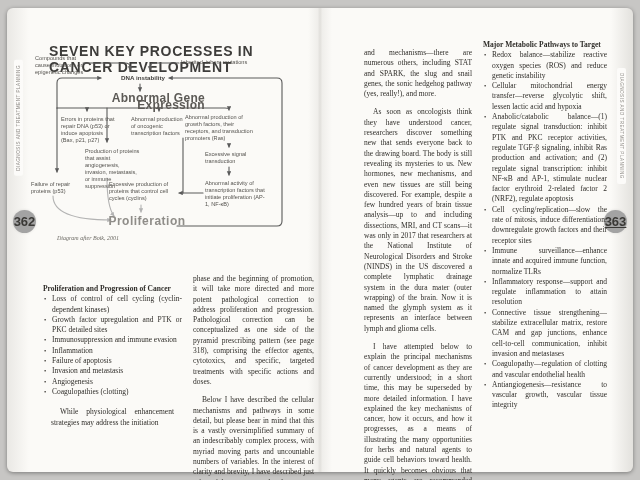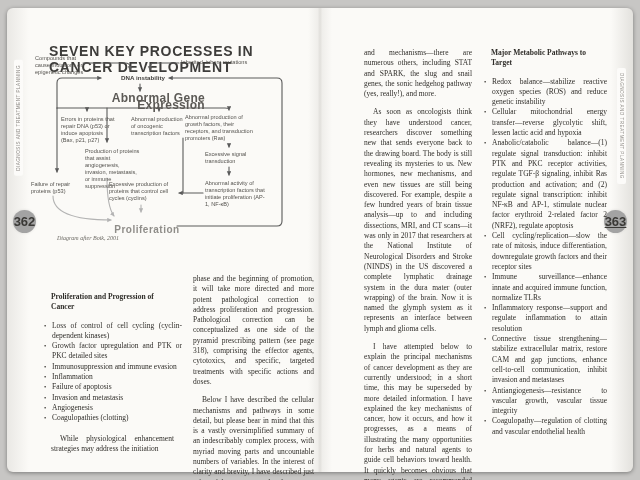--- a/index.html
+++ b/index.html
@@ -53,34 +53,34 @@
 
   .diagram{position:absolute;left:22px;top:42px;width:262px;height:200px;}
   .diagram svg{position:absolute;left:0;top:0;}
   .dg{
     position:absolute;
     font-family:"Liberation Sans",sans-serif;
     font-size:5.6px;line-height:7px;color:#55534f;
   }
   .dg.bold{font-weight:bold;font-size:6.2px;color:#44423f;text-align:center;}
   .dg.age{font-size:12px;letter-spacing:.3px;color:#5c5a56;font-weight:bold;text-align:right;}
-  .dg.prolif{font-size:10px;letter-spacing:.5px;color:#8f8d89;font-weight:bold;text-align:center;margin-top:8px;}
+  .dg.prolif{font-size:12px;letter-spacing:.5px;color:#8f8d89;font-weight:bold;text-align:center;}
   .dg-caption{
     position:absolute;left:28px;top:185px;
     font-family:"Liberation Serif",serif;font-style:italic;
     font-size:6px;color:#6b6963;
   }
 
   .col{
     position:absolute;
     font-size:7.5px;line-height:10.3px;color:#2f2d29;
     text-align:justify;
   }
   .col h3{
-    margin:8px;font-size:7.5px;line-height:10.3px;font-weight:bold;text-align:left;
+    margin:0;font-size:7.5px;line-height:10.3px;font-weight:bold;text-align:left;
   }
   .col p{margin:8px;}
   .col p.indent{text-indent:9px;}
   .col p.space-above{margin-top:10px;}
   .col ul{margin:0;padding:0;list-style:none;}
   .col li{position:relative;padding-left:9px;}
   .col li::before{content:"•";position:absolute;left:1px;top:0;font-size:6.5px;color:#2f2d29;}
 
   .lp-col1{left:36px;top:276px;width:139px;}
   .lp-col2{left:178px;top:258px;width:137px;}
@@ -183,20 +183,20 @@
     <div class="col rp-col2">
       <h3>Major Metabolic Pathways to Target</h3>
       <ul>
         <li>Redox balance—stabilize reactive oxygen species (ROS) and reduce genetic instability</li>
         <li>Cellular mitochondrial energy transfer—reverse glycolytic shift, lessen lactic acid and hypoxia</li>
         <li>Anabolic/catabolic balance—(1) regulate signal transduction: inhibit PTK and PKC receptor activities, regulate TGF-β signaling, inhibit Ras production and activation; and (2) regulate signal transcription: inhibit NF-κB and AP-1, stimulate nuclear factor erythroid 2-related factor 2 (NRF2), regulate apoptosis</li>
         <li>Cell cycling/replication—slow the rate of mitosis, induce differentiation, downregulate growth factors and their receptor sites</li>
         <li>Immune surveillance—enhance innate and acquired immune function, normalize TLRs</li>
         <li>Inflammatory response—support and regulate inflammation to attain resolution</li>
         <li>Connective tissue strengthening—stabilize extracellular matrix, restore CAM and gap junctions, enhance cell-to-cell communication, inhibit invasion and metastases</li>
+        <li>Coagulopathy—regulation of clotting and vascular endothelial health</li>
         <li>Antiangiogenesis—resistance to vascular growth, vascular tissue integrity</li>
-        <li>Coagulopathy—regulation of clotting and vascular endothelial health</li>
       </ul>
     </div>
   </div>
 
   <div class="gutter"></div>
 </div>
 
 </body></html>

